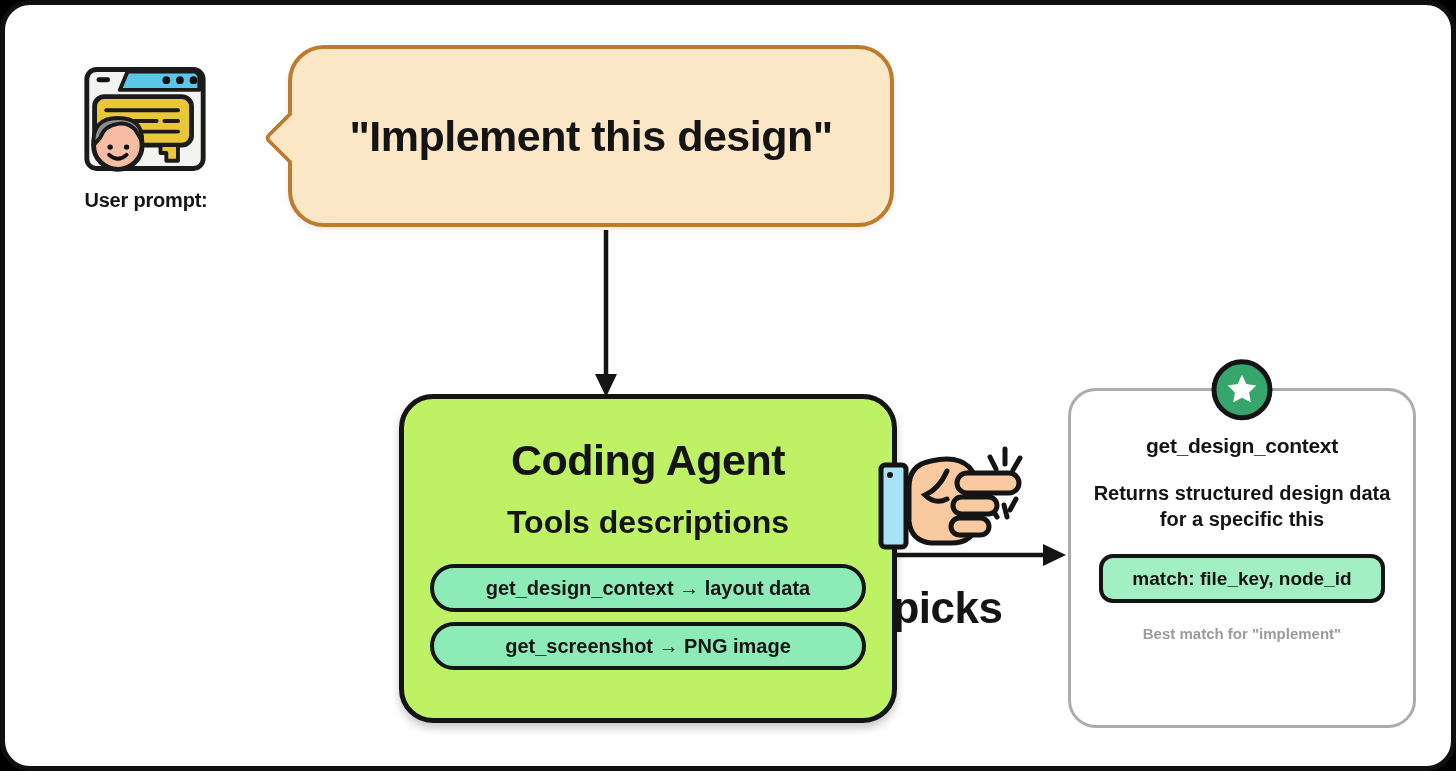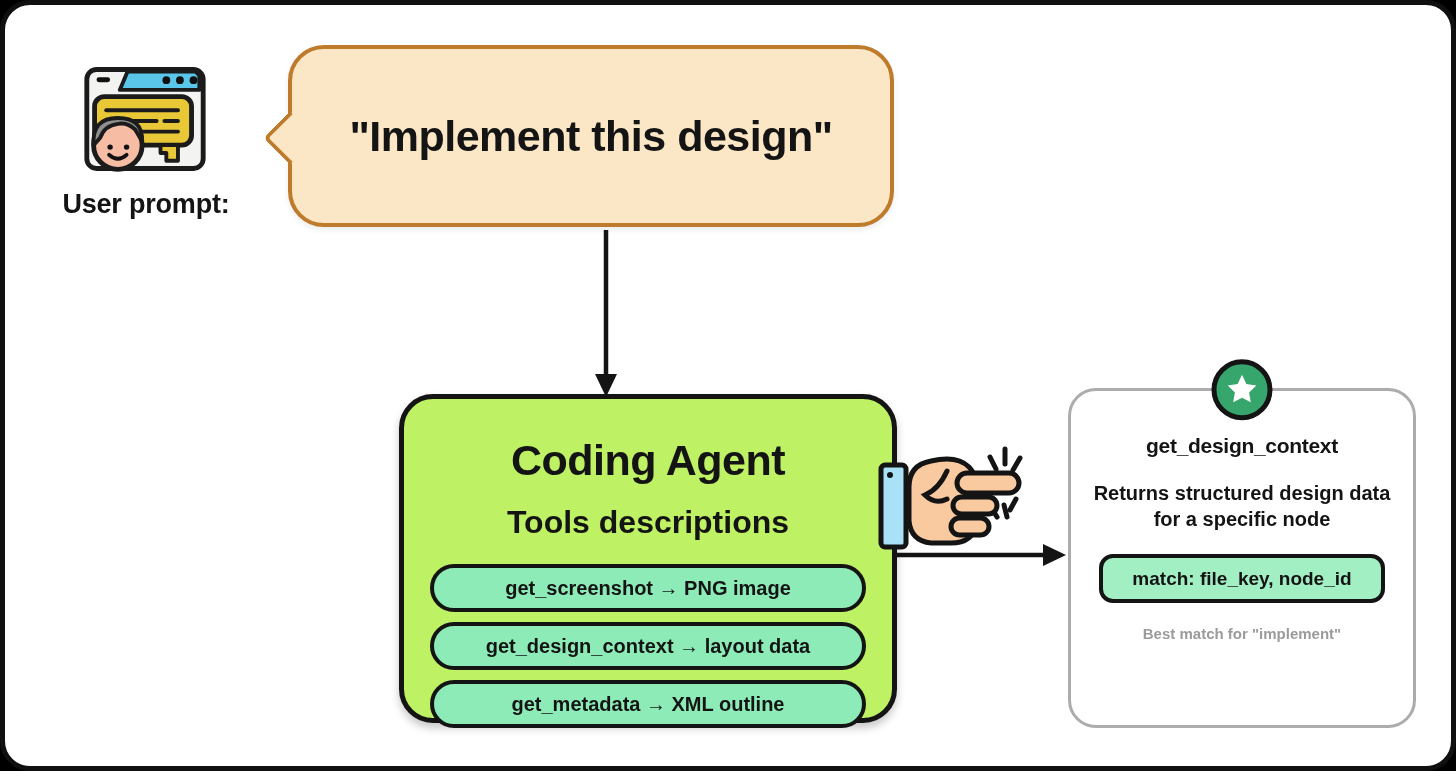--- a/index.html
+++ b/index.html
@@ -9,21 +9,21 @@
   }
   .frame{
     position:absolute;inset:0;background:#ffffff;border:5px solid #101010;
     border-radius:30px;box-sizing:border-box;
   }
   .abs{position:absolute;box-sizing:border-box;}
 
   
   .user-icon{left:76px;top:56px;width:128px;height:116px;}
   .user-label{left:46px;top:184px;width:190px;text-align:center;
-    font-size:27px;font-weight:800;letter-spacing:-0.2px;}
+    font-size:20px;font-weight:800;letter-spacing:-0.2px;}
 
   
   .bubble{
     left:283px;top:40px;width:606px;height:182px;background:#FBE7C5;
     border:4px solid #BE7B2C;border-radius:36px;display:flex;align-items:center;
     justify-content:center;box-shadow:0 3px 6px rgba(0,0,0,0.08);
   }
   .bubble::before{
     content:"";position:absolute;left:-21px;top:70px;width:34px;height:34px;
     background:#FBE7C5;border-left:4px solid #BE7B2C;border-bottom:4px solid #BE7B2C;
@@ -112,23 +112,22 @@
     <line x1="601" y1="225" x2="601" y2="376" stroke="#141414" stroke-width="4.5"></line>
     <polygon points="601,392 590,369 612,369" fill="#141414"></polygon>
     <line x1="822" y1="550" x2="1044" y2="550" stroke="#141414" stroke-width="4.5"></line>
     <polygon points="1061,550 1038,539 1038,561" fill="#141414"></polygon>
   </svg>
 
   <div class="abs agent-box">
     <div class="agent-title">Coding Agent</div>
     <div class="agent-subtitle">Tools descriptions</div>
     <div class="agent-pills">
+      <div class="agent-pill">get_design_context → layout data</div>
       <div class="agent-pill">get_screenshot → PNG image</div>
-      <div class="agent-pill">get_design_context → layout data</div>
-      <div class="agent-pill">get_metadata → XML outline</div>
     </div>
   </div>
 
   <div class="abs hand-icon">
     <svg viewBox="0 0 156 126" width="156" height="126">
 
       <line x1="117" y1="24" x2="123" y2="36" stroke="#141414" stroke-width="5" stroke-linecap="round"></line>
       <line x1="132" y1="16" x2="132" y2="31" stroke="#141414" stroke-width="5" stroke-linecap="round"></line>
       <line x1="147" y1="25" x2="140" y2="37" stroke="#141414" stroke-width="5" stroke-linecap="round"></line>
 
@@ -142,29 +141,30 @@
       <path d="M36,54 Q36,32 58,28 Q84,22 96,34 Q104,42 102,56 L102,92 Q100,110 78,110 L58,110 Q38,108 36,88 Z" fill="#F9C9A0" stroke="#141414" stroke-width="5" stroke-linejoin="round"></path>
 
       <rect x="84" y="40" width="62" height="20" rx="10" fill="#F9C9A0" stroke="#141414" stroke-width="5"></rect>
 
       <rect x="80" y="64" width="44" height="17" rx="8.5" fill="#F9C9A0" stroke="#141414" stroke-width="5"></rect>
       <rect x="78" y="85" width="38" height="17" rx="8.5" fill="#F9C9A0" stroke="#141414" stroke-width="5"></rect>
 
       <path d="M74,38 Q66,56 52,62 Q62,72 74,66" fill="none" stroke="#141414" stroke-width="5" stroke-linecap="round"></path>
     </svg>
   </div>
+  <div class="abs picks-label">picks</div>
 
   <div class="abs tool-card">
     <div class="star-badge">
       <svg viewBox="0 0 64 64" width="64" height="64">
         <circle cx="32" cy="32" r="28" fill="#36A66D" stroke="#141414" stroke-width="5"></circle>
         <polygon fill="#ffffff" points="32,17 36.4,26.4 46.3,27.9 39.1,34.8 40.8,44.6 32,40 23.2,44.6 24.9,34.8 17.7,27.9 27.6,26.4"></polygon>
       </svg>
     </div>
     <div class="tool-title">get_design_context</div>
-    <div class="tool-desc">Returns structured design data for a specific node</div>
+    <div class="tool-desc">Returns structured design data for a specific this</div>
     <div class="tool-pills">
       <div class="tool-pill">match: file_key, node_id</div>
     </div>
     <div class="tool-footnote">Best match for "implement"</div>
   </div>
 
 </div>
 
 </body></html>

